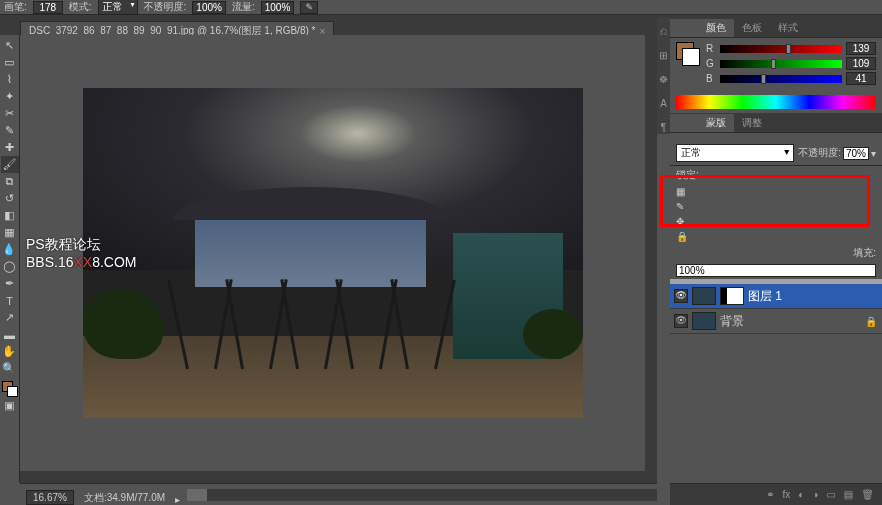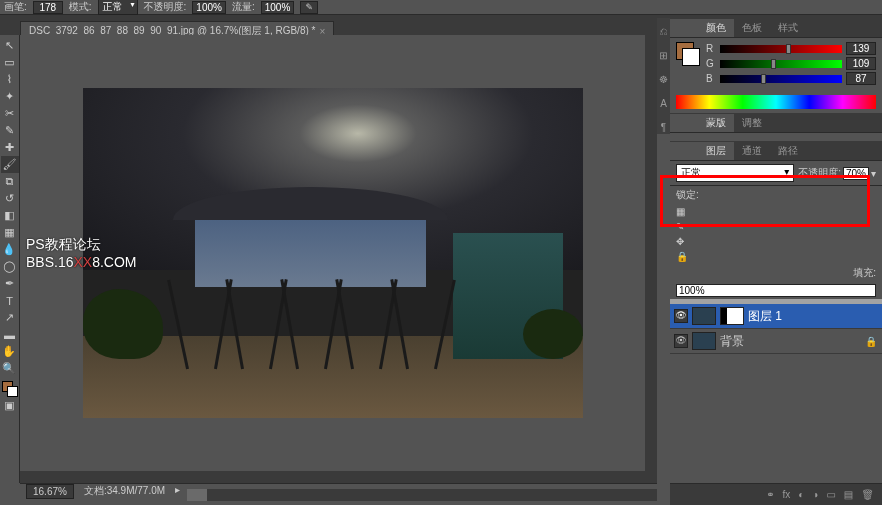--- a/index.html
+++ b/index.html
@@ -70,21 +70,21 @@
 .layer-row .mask { width: 24px; height: 18px; background: #fff; border: 1px solid #222; position: relative; }
 .layer-row .mask::before { content: ""; position: absolute; left: 0; top: 0; width: 6px; height: 100%; background: #000; }
 .layer-row .name { font-size: 12px; flex: 1; }
 .layer-row .lock { font-size: 10px; }
 .layers-footer { height: 22px; background: #3a3a3a; border-top: 1px solid #2a2a2a; display: flex; align-items: center; justify-content: flex-end; gap: 8px; padding: 0 8px; font-size: 10px; color: #999; }
 
 
 .highlight { position: absolute; border: 3px solid #f00; pointer-events: none; }
 
 
-.status { position: absolute; bottom: 0; left: 20px; right: 225px; height: 22px; background: #535353; border-top: 1px solid #2a2a2a; display: flex; align-items: flex-start; gap: 10px; padding: 0 6px; font-size: 10px; }
+.status { position: absolute; bottom: 0; left: 20px; right: 225px; height: 22px; background: #535353; border-top: 1px solid #2a2a2a; display: flex; align-items: flex-end; gap: 10px; padding: 0 6px; font-size: 10px; }
 .status .zoom { background: #3a3a3a; padding: 1px 6px; border: 1px solid #222; }
 .status .hscroll { position: absolute; right: 0; bottom: 4px; width: 470px; height: 12px; background: #3a3a3a; }
 .status .hscroll .bar { position: absolute; left: 0; width: 20px; height: 12px; background: #6a6a6a; }
 
 
 .vscroll { position: absolute; top: 0; right: 0; bottom: 12px; width: 12px; background: #3a3a3a; }
 
 
 .canvas { width: 500px; height: 330px; background: #222; position: relative; overflow: hidden; }
 .sky { position: absolute; top: 0; left: 0; right: 0; height: 55%; background: radial-gradient(ellipse at 55% 25%, #b8b8a8 0%, #5a5a5a 15%, #2a2a30 45%, #18181c 100%); }
@@ -228,37 +228,32 @@
         <div class="track g">
             <div class="thumb" style="left:42%"></div>
           </div>
         <span class="num">109</span>
       </div>
       <div class="slider-row">
         <span class="ch">B</span>
         <div class="track b">
             <div class="thumb" style="left:34%"></div>
           </div>
-        <span class="num">87</span>
+        <span class="num">41</span>
       </div>
     </div>
   </div>
   <div class="spectrum"></div>
 
   <div class="panel-tabs">
     <div class="ptab active">蒙版</div>
     <div class="ptab">调整</div>
   </div>
   <div class="panel-body" style="height:8px"></div>
 
-  <div class="panel-tabs">
-    <div class="ptab active">图层</div>
-    <div class="ptab">通道</div>
-    <div class="ptab">路径</div>
-  </div>
   <div class="layers-header">
     <div class="blend">
       <span>正常</span>
         <span>▾</span>
     </div>
     <div class="opacity">
       <span>不透明度:</span>
       <span class="v">70%</span>
       <span>▾</span>
     </div>

